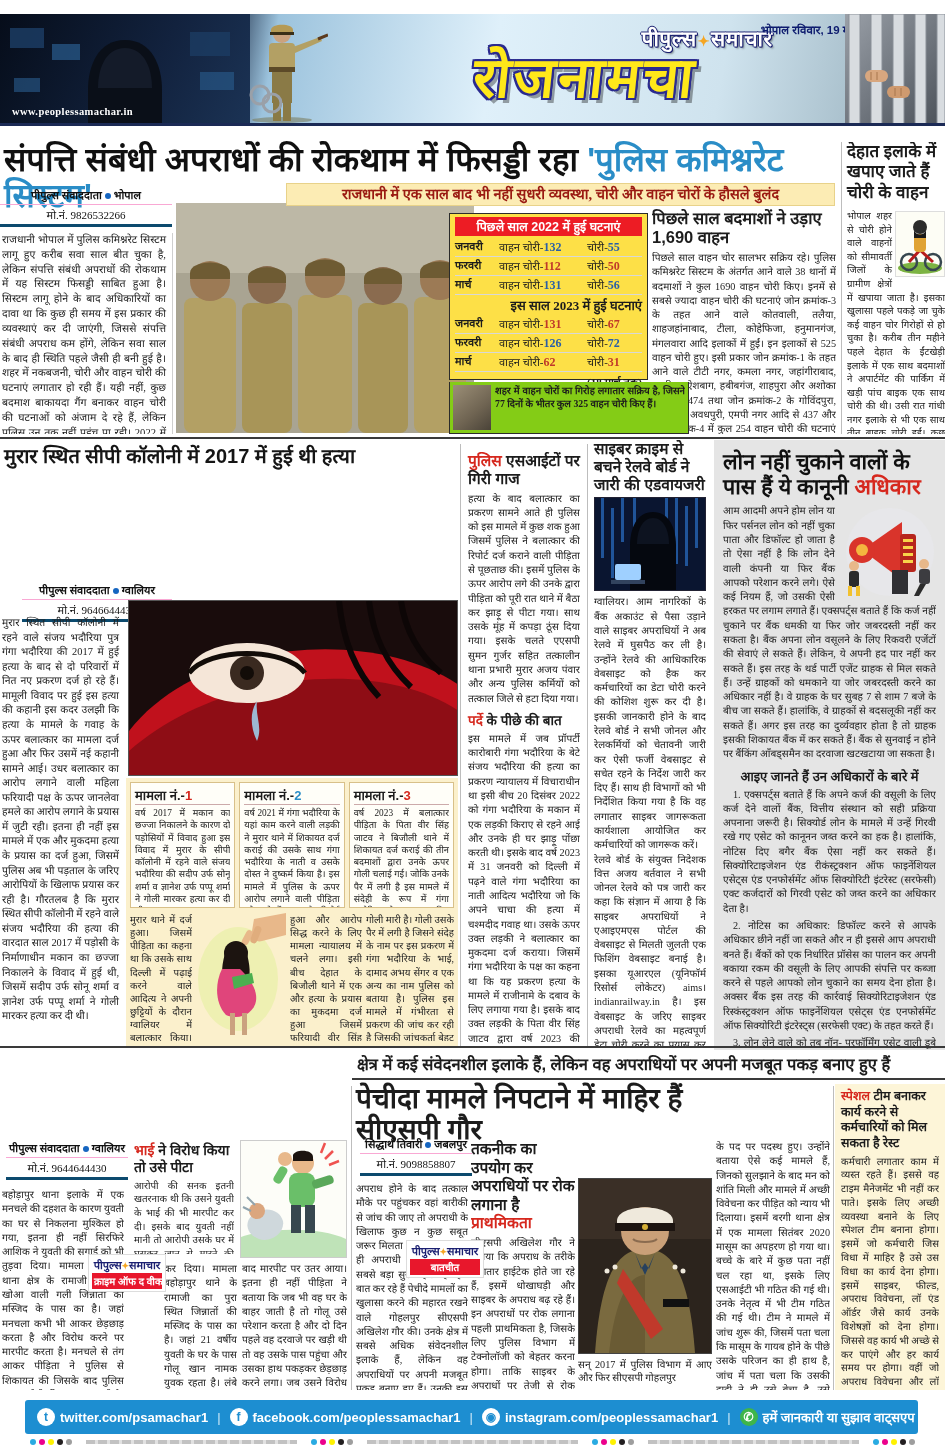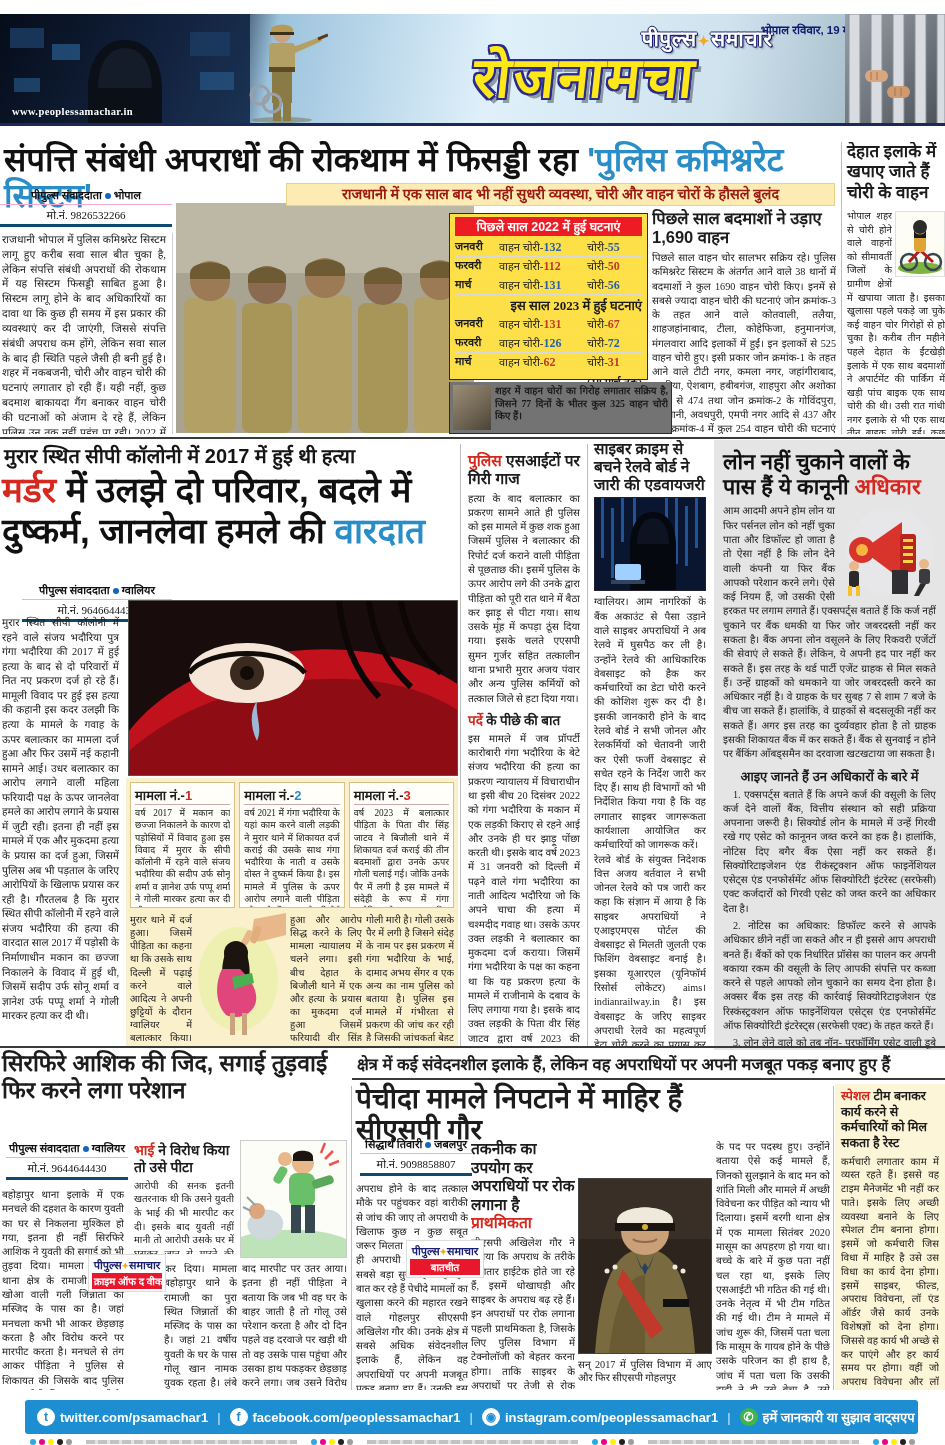--- a/index.html
+++ b/index.html
@@ -48,21 +48,21 @@
   .stats{left:449px;top:213px;width:199px;height:167px;background:#fde047;border:1px solid #2b2b2b;padding:3px 5px;z-index:3}
   .stats .banner{background:#ed1c24;color:#fff;font-weight:800;font-size:12.5px;text-align:center;padding:1px 0;margin-bottom:2px}
   .stats .t23{font-weight:700;font-size:13px;text-align:right;padding:1px 0}
   .srow{display:flex;font-size:11px;border-bottom:1px solid #d8d8d8;padding:1.5px 0;line-height:1.25}
   .srow .sm{width:44px;font-weight:bold}
   .srow .sv{width:88px}
   .srow .st{flex:1}
   .srow b{font-size:12px}
   .cb b{color:#2a5fa8}.cr b{color:#c0392b}
   .stats .note{text-align:right;font-weight:800;font-size:11px;padding-top:2px}
-  .lead-cap{left:449px;top:382px;width:223px;height:52px;background:#737373;border:1px solid #2b2b2b;border-top:none;
+  .lead-cap{left:449px;top:382px;width:240px;height:52px;background:#84cc16;border:1px solid #2b2b2b;border-top:none;
     display:flex;gap:4px;padding:3px;z-index:3}
   .lead-cap .frag{width:38px;height:100%;background:linear-gradient(140deg,#9c8f77,#6f6452 60%,#4a4338);flex:none}
   .lead-cap .ct{font-size:9.8px;font-weight:bold;line-height:1.3;text-align:justify;overflow:hidden}
   .v1690{left:652px;top:209px;width:184px;height:225px;overflow:hidden}
   .v1690 h3{font-family:"Liberation Sans",sans-serif;font-size:16.5px;line-height:1.15;font-weight:800;margin-bottom:4px}
   .v1690 .bt{font-size:10.2px}
   .dehat{left:841px;top:142px;width:104px;height:292px;border-left:1px solid #bdbdbd;padding-left:5px;overflow:hidden}
   .dehat h3{font-family:"Liberation Sans",sans-serif;font-size:17px;line-height:1.2;font-weight:700;margin-bottom:6px}
   .dehat .bt{font-size:9.7px}
   .dh-img{float:right;width:50px;height:66px;margin:2px 0 2px 3px;border:1px solid #ddd;background:#fdfdf5}
@@ -78,21 +78,21 @@
   .case{flex:1;background:#fffef8;border:1px solid #d8c089;padding:3px 4px;height:126px;overflow:hidden}
   .case h4{font-size:13px;font-weight:800;border-bottom:1px solid #caa;margin-bottom:2px;font-family:"Liberation Sans",sans-serif}
   .case .bt{font-size:9.3px;line-height:1.32}
   .case-below{display:flex;gap:4px;margin-top:5px;height:128px;overflow:hidden}
   .case-below .bt{font-size:9.8px;line-height:1.34}
   .cb1{width:62px}.cb2{width:72px}.cb3{flex:1}
   .case-cartoon{width:90px;height:126px;flex:none}
   .pa-col{left:463px;top:452px;width:122px;height:594px;padding:0 5px;overflow:hidden}
   .pa-col h3,.cy-col h3{font-family:"Liberation Sans",sans-serif;font-size:15.5px;line-height:1.15;font-weight:800;margin-bottom:4px}
   .pa-col .bt,.cy-col .bt{font-size:10.2px}
-  .pa-col h5{font-family:Liberation Serif, serif;font-size:13.5px;font-weight:800;margin:5px 0 3px}
+  .pa-col h5{font-family:Liberation Sans, sans-serif;font-size:13.5px;font-weight:800;margin:5px 0 3px}
   .cy-col{left:589px;top:440px;width:122px;height:606px;padding:0 5px;overflow:hidden}
   .cy-img{width:100%;height:94px;margin:3px 0 4px;border:1px solid #223}
   .loan{left:714px;top:440px;width:231px;height:610px;background:#e5e5e5;padding:10px 9px;overflow:hidden}
   .loan h2{font-family:"Liberation Sans",sans-serif;font-size:21.5px;line-height:1.15;font-weight:800;margin-bottom:5px;color:#101010}
   .loan .bt{font-size:10.2px}
   .loan .mega{float:right;width:96px;height:92px;margin:2px 0 3px 5px}
   .loan h5{text-align:center;font-size:13px;font-weight:800;margin:5px 0 3px;font-family:"Liberation Sans",sans-serif}
   .loan p{margin-bottom:3px;text-indent:10px}
 
   
@@ -296,21 +296,20 @@
           <path d="M18 18 C20 24 28 24 30 18 L30 26 L18 26 Z" fill="#1a1a1a"></path>
         </svg>
       </span>
       <span>भोपाल शहर से चोरी होने वाले वाहनों को सीमावर्ती जिलों के ग्रामीण क्षेत्रों में खपाया जाता है। इसका खुलासा पहले पकड़े जा चुके कई वाहन चोर गिरोहों से हो चुका है। करीब तीन महीने पहले देहात के ईंटखेड़ी इलाके में एक साथ बदमाशों ने अपार्टमेंट की पार्किंग में खड़ी पांच बाइक एक साथ चोरी की थी। उसी रात गांधी नगर इलाके से भी एक साथ तीन बाइक चोरी हुईं। कुछ दिनों की खामोशी के बाद ईंटखेड़ी इलाके में ही दोबारा से एक साथ तीन बाइक चोरी होने की घटना सामने आई, लेकिन आरोपियों का अब तक कुछ पता नहीं चल पाया है।</span>
     </div>
   </article>
 
   <div class="hrule" style="left:0;top:437px;width:945px;height:2px"></div>
 
   <div class="abs murder-kicker">मुरार स्थित सीपी कॉलोनी में 2017 में हुई थी हत्या</div>
-  <h2 class="abs murder-hl"><span class="red">मर्डर</span><span> में उलझे दो परिवार, बदले में दुष्कर्म, जानलेवा हमले की </span><span class="blue">वारदात</span></h2>
 
   <div class="abs byline murder-byline">
     <div class="name"><span>पीपुल्स संवाददाता</span><span class="dot"></span><span>ग्वालियर</span></div>
     <div class="phone">मो.नं. 9646644430</div>
   </div>
 
   <div class="abs murder-illus">
     <svg width="330" height="176" viewBox="0 0 330 176">
       <rect width="330" height="176" fill="#190c0c"></rect>
       <path d="M0 130 C70 40 240 24 330 84 L330 176 L0 176 Z" fill="#c0111c"></path>
@@ -434,21 +433,20 @@
     <p class="bt">1. एक्सपर्ट्स बताते हैं कि अपने कर्ज की वसूली के लिए कर्ज देने वालों बैंक, वित्तीय संस्थान को सही प्रक्रिया अपनाना जरूरी है। सिक्योर्ड लोन के मामले में उन्हें गिरवी रखे गए एसेट को कानूनन जब्त करने का हक है। हालांकि, नोटिस दिए बगैर बैंक ऐसा नहीं कर सकते हैं। सिक्योरिटाइजेशन एंड रीकंस्ट्रक्शन ऑफ फाइनेंशियल एसेट्स एंड एनफोर्समेंट ऑफ सिक्योरिटी इंटरेस्ट (सरफेसी) एक्ट कर्जदारों को गिरवी एसेट को जब्त करने का अधिकार देता है।</p>
     <p class="bt">2. नोटिस का अधिकार: डिफॉल्ट करने से आपके अधिकार छीने नहीं जा सकते और न ही इससे आप अपराधी बनते हैं। बैंकों को एक निर्धारित प्रॉसेस का पालन कर अपनी बकाया रकम की वसूली के लिए आपकी संपत्ति पर कब्जा करने से पहले आपको लोन चुकाने का समय देना होता है। अक्सर बैंक इस तरह की कार्रवाई सिक्योरिटाइजेशन एंड रिस्कंस्ट्रक्शन ऑफ फाइनेंशियल एसेट्स एंड एनफोर्समेंट ऑफ सिक्योरिटी इंटरेस्ट्स (सरफेसी एक्ट) के तहत करते हैं।</p>
     <p class="bt">3. लोन लेने वाले को तब नॉन- परफॉर्मिंग एसेट वाली डूबे हुए कर्ज में डाला जाता है जब 90 दिनों तक वह बैंक को किस्त का भुगतान नहीं करता है। इस तरह के मामले में कर्ज देने वाले को डिफॉल्टर को 60 दिन का नोटिस जारी करना पड़ता है।</p>
 
   </aside>
 
   <div class="hrule" style="left:0;top:1046px;width:945px;height:2px"></div>
   <div class="abs csp-kicker">क्षेत्र में कई संवेदनशील इलाके हैं, लेकिन वह अपराधियों पर अपनी मजबूत पकड़ बनाए हुए हैं</div>
   <div class="hrule" style="left:352px;top:1078px;width:593px;height:2px"></div>
 
-  <h2 class="abs lover-hl">सिरफिरे आशिक की जिद, सगाई तुड़वाई फिर करने लगा परेशान</h2>
   <div class="abs byline lover-byline">
     <div class="name"><span>पीपुल्स संवाददाता</span><span class="dot"></span><span>ग्वालियर</span></div>
     <div class="phone">मो.नं. 9644644430</div>
   </div>
   <div class="abs lover-sub">
     <h4><span class="red">भाई</span><span> ने विरोध किया तो उसे पीटा</span></h4>
     <div class="bt">आरोपी की सनक इतनी खतरनाक थी कि उसने युवती के भाई की भी मारपीट कर दी। इसके बाद युवती नहीं मानी तो आरोपी उसके घर में घुसकर जान से मारने की धमकी दे आया।</div>
   </div>
   <div class="abs lover-cartoon">
     <svg width="105" height="116" viewBox="0 0 105 116">

